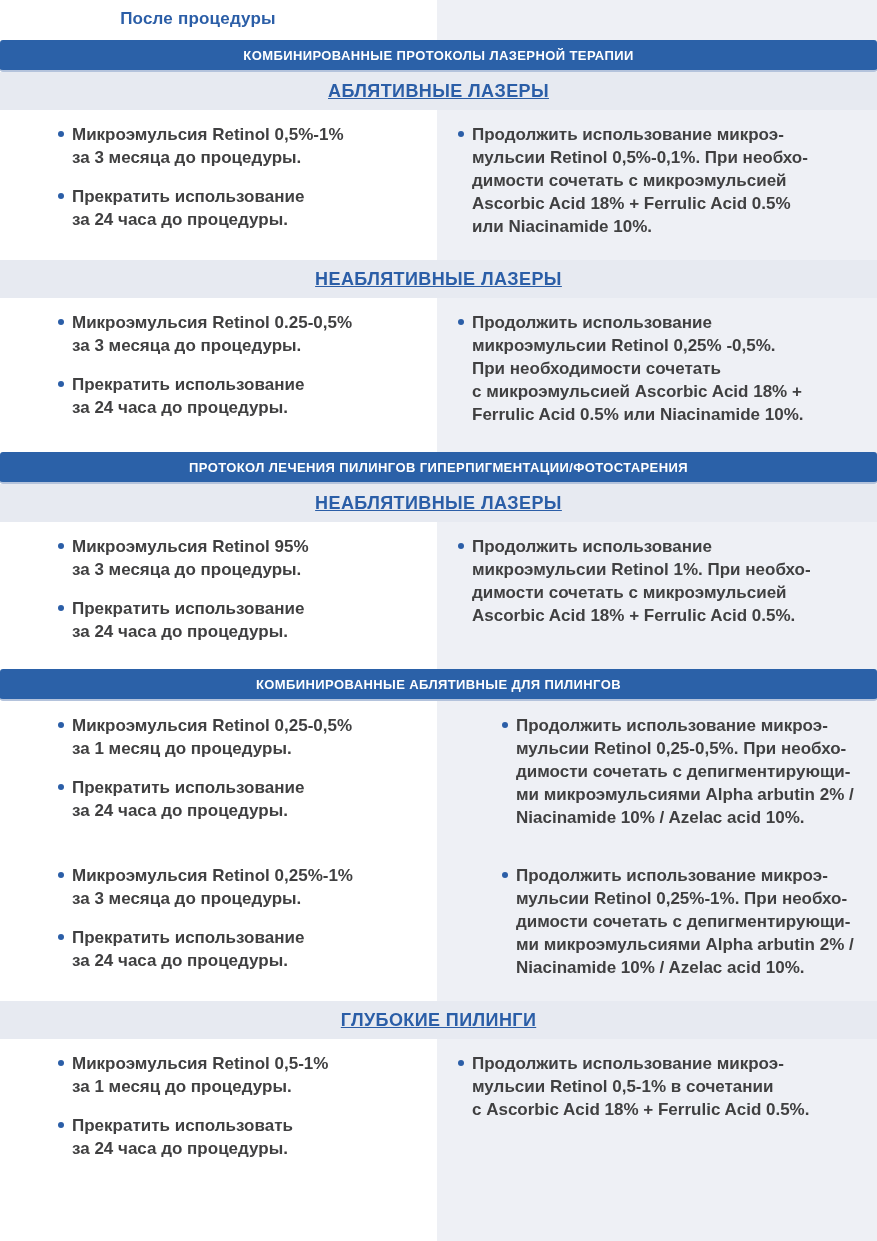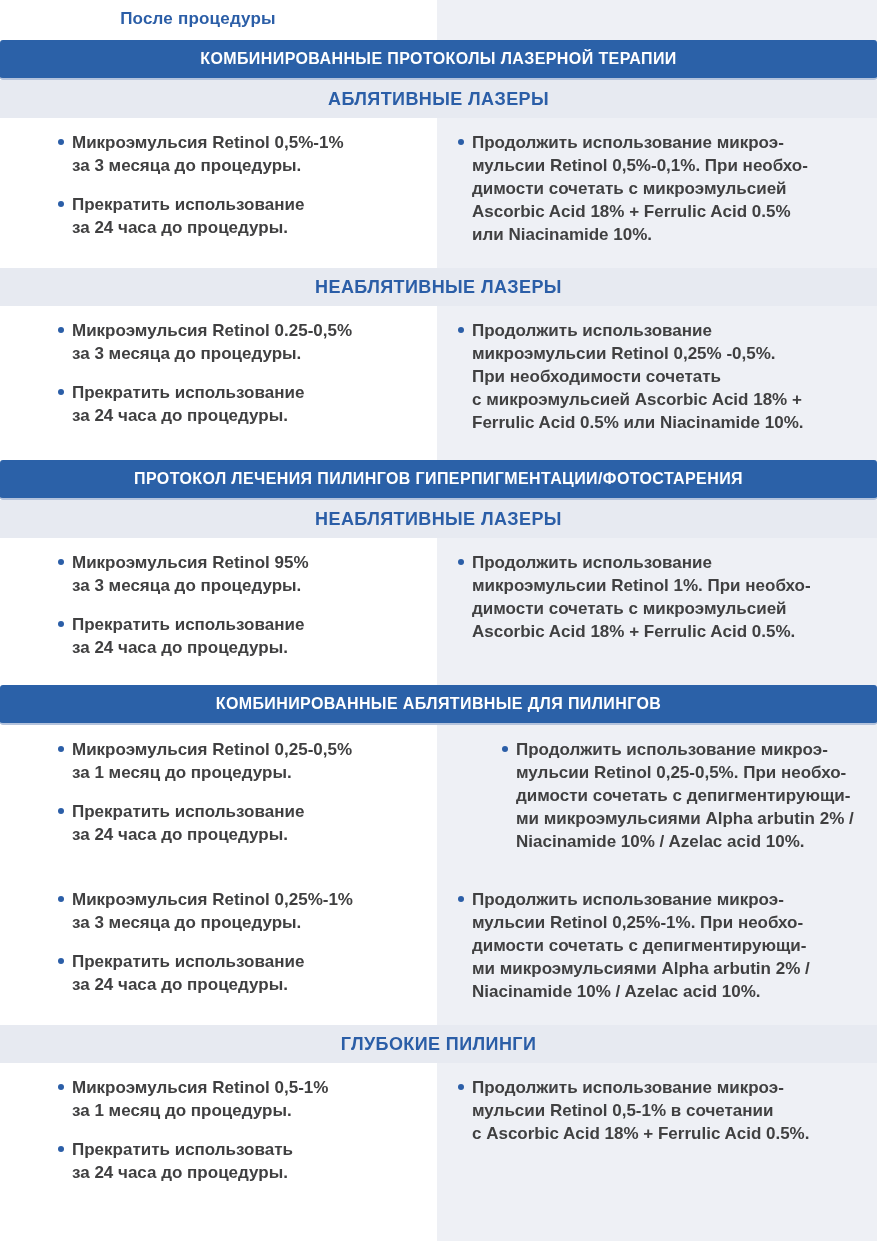--- a/index.html
+++ b/index.html
@@ -19,52 +19,53 @@
   .header-cell {
     display: flex; align-items: center; justify-content: center;
     color: #2b5ea7; font-weight: bold; font-size: 17px;
     letter-spacing: 0.2px;
   }
 
   .gap2 { height: 2px; }
   .gap4 { height: 4px; }
 
   .main-banner {
-    height: 40px;
+    height: 32px;
     background: #2b61a8;
     border-bottom: 2px solid #b4c3dc;
     border-radius: 3px;
     color: #ffffff;
     font-weight: bold;
-    font-size: 16px;
+    font-size: 13px;
     letter-spacing: 0.4px;
     display: flex; align-items: center; justify-content: center;
     text-align: center;
   }
 
   .sub-banner {
     height: 38px;
     background: #e7eaf1;
     color: #2b5ea7;
     font-weight: bold;
     font-size: 18px;
     letter-spacing: 0.4px;
     display: flex; align-items: center; justify-content: center;
     text-align: center;
+    text-decoration: underline;
   }
 
   .content-row { display: flex; }
   .content-row .col-l { padding: 13px 14px 6px 58px; }
   .content-row .col-r { padding: 13px 14px 6px 21px; }
 
   .r1 { min-height: 138px; }
   .r2 { min-height: 146px; }
   .r3 { min-height: 138px; }
   .r4 { min-height: 136px; justify-content: space-between; }
-  .r5 { min-height: 141px; }
+  .r5 { min-height: 141px; gap: 44px; }
   .r6 { min-height: 140px; }
 
   ul.bullets { margin: 0; padding: 0; list-style: none; }
   ul.bullets li {
     position: relative;
     padding-left: 14px;
     margin: 0 0 16px 0;
     color: #404041;
     font-size: 17px;
     line-height: 23px;

